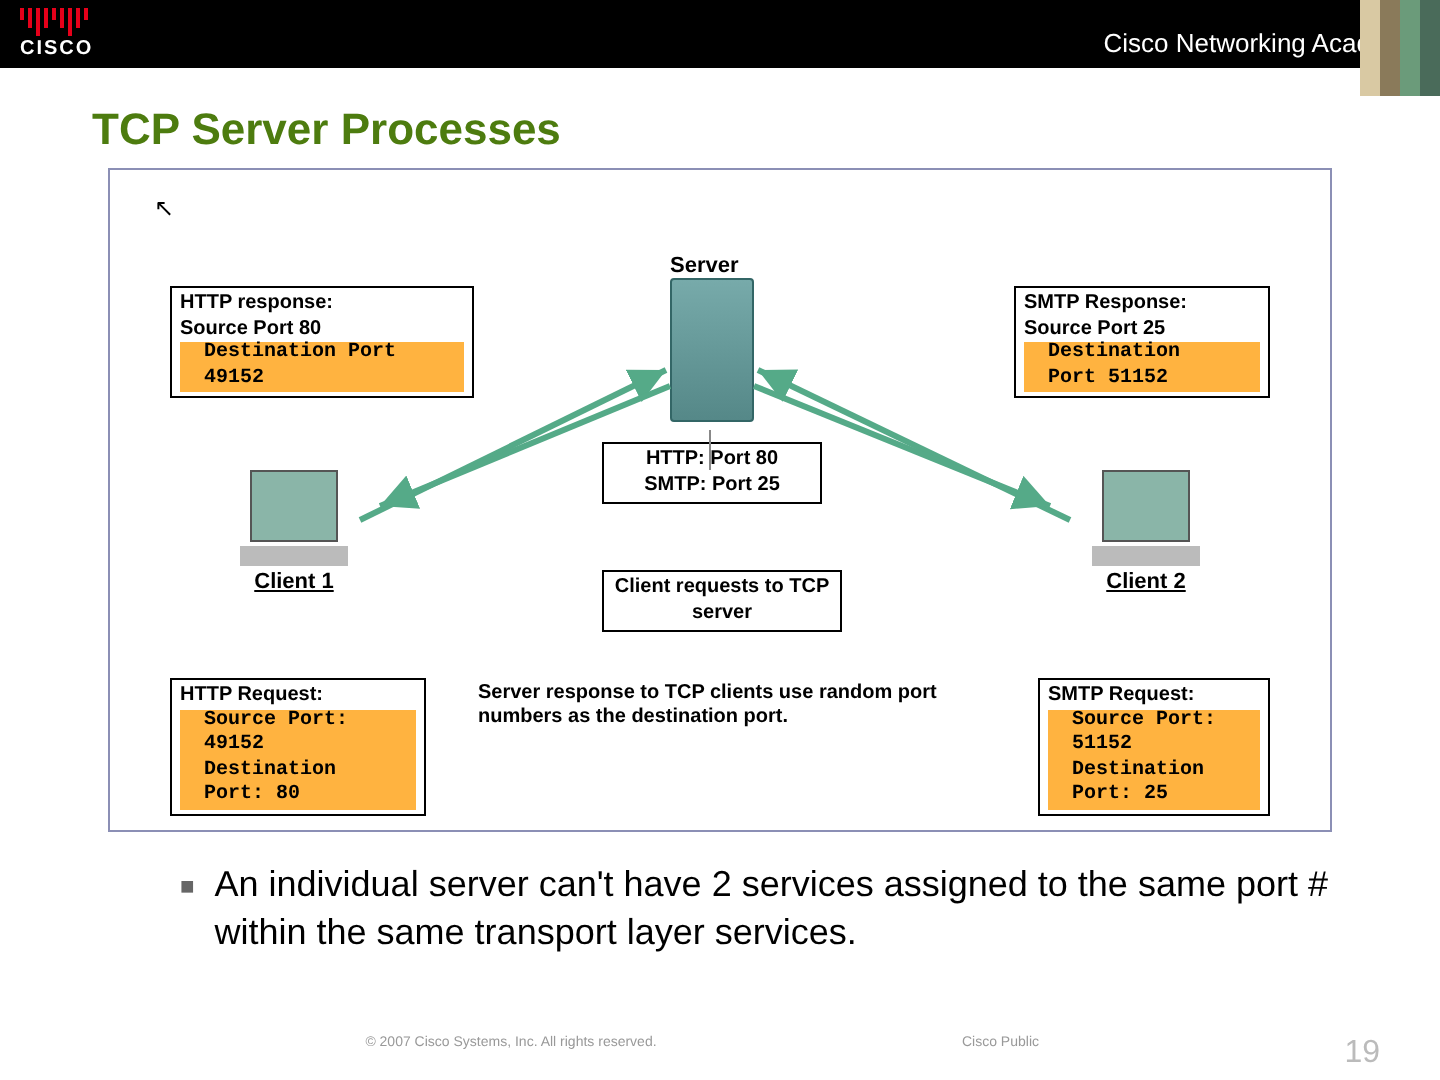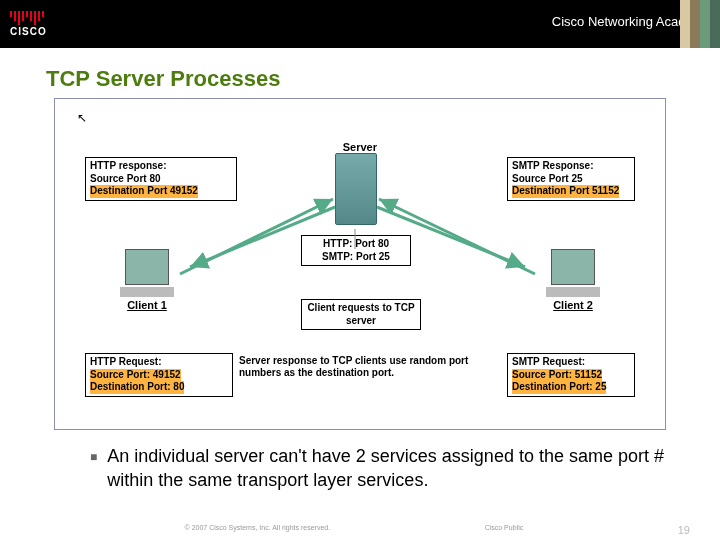--- a/index.html
+++ b/index.html
@@ -1,62 +1,62 @@
 <!DOCTYPE html>
 <html><head>
 <meta charset="utf-8">
 <style>
   * { margin: 0; padding: 0; box-sizing: border-box; }
   body { width: 720px; height: 540px; font-family: Arial, sans-serif; background: #fff; position: relative; overflow: hidden; }
   
-  .header { height: 48px; background: #000; position: relative; display: flex; align-items: center; }
+  .header { height: 34px; background: #000; position: relative; display: flex; align-items: center; }
   .logo { margin-left: 10px; color: #fff; font-size: 10px; font-weight: bold; letter-spacing: 1px; display: flex; flex-direction: column; align-items: flex-start; }
   .logo-bars { display: flex; gap: 2px; margin-bottom: 1px; }
   .bar { width: 2px; background: #e6001a; }
   .bar.s { height: 6px; } .bar.m { height: 10px; } .bar.l { height: 14px; }
   .header-colors { position: absolute; right: 0; top: 0; bottom: 0; display: flex; }
   .cb { width: 10px; height: 48px; }
   .c1 { background: #d9c9a3; } .c2 { background: #8a7a5a; } .c3 { background: #6b9b7a; } .c4 { background: #4a6b5a; }
   .academy { position: absolute; right: 10px; top: 14px; color: #fff; font-size: 13px; }
   
   .title { font-size: 22px; font-weight: bold; color: #4d7c0f; margin: 18px 0 6px 46px; }
   
   .diagram { margin: 0 54px; border: 1px solid #8b8fb5; height: 332px; position: relative; font-size: 10px; }
   .cursor { position: absolute; left: 22px; top: 12px; font-size: 12px; }
   .d-title { text-align: center; font-weight: bold; font-size: 12px; margin-top: 6px; }
   
   .box { border: 1px solid #000; background: #fff; padding: 2px 4px; position: absolute; line-height: 1.25; font-size: 10px; }
-  .box .hl { background: #ffb340; display: inline-block; padding: 0 0; }
+  .box .hl { background: #ffb340; display: inline-block; padding: 0 12px; font-family: Liberation Mono, monospace; }
   
   .box.resp1 { left: 30px; top: 58px; width: 152px; }
   .box.resp2 { right: 30px; top: 58px; width: 128px; }
-  .box.req1 { left: 30px; top: 254px; width: 148px; }
-  .box.req2 { right: 30px; top: 254px; width: 128px; }
+  .box.req1 { left: 30px; top: 254px; width: 128px; }
+  .box.req2 { right: 30px; top: 254px; width: 116px; }
   .box.ports { left: 246px; top: 136px; width: 110px; text-align: center; }
   .box.creq { left: 246px; top: 200px; width: 120px; text-align: center; font-weight: bold; }
   
   .server { position: absolute; left: 280px; top: 42px; width: 42px; }
   .server-box { width: 42px; height: 72px; background: linear-gradient(#7aa,#588); border: 1px solid #366; border-radius: 2px; }
-  .server-lbl { text-align: right; font-weight: bold; font-size: 11px; }
+  .server-lbl { text-align: left; font-weight: bold; font-size: 11px; }
   
   .client { position: absolute; width: 60px; }
   .c-left { left: 62px; top: 150px; } .c-right { right: 62px; top: 150px; }
   .monitor { width: 44px; height: 36px; background: #8ab5a8; border: 1px solid #555; margin: 0 auto; }
   .base { width: 54px; height: 10px; background: #bbb; margin: 2px auto 0; }
   .client-lbl { text-align: center; font-weight: bold; font-size: 11px; margin-top: 2px; text-decoration: underline; }
   
   .dest-note { position: absolute; left: 184px; top: 256px; width: 236px; font-weight: bold; font-size: 10px; line-height: 1.2; }
   
   svg.arrows { position: absolute; left: 0; top: 0; width: 100%; height: 100%; pointer-events: none; }
   
   .bullet { margin: 14px 0 0 90px; padding-right: 40px; font-size: 18px; line-height: 1.35; display: flex; }
   .bullet .sq { color: #666; margin-right: 10px; font-size: 12px; margin-top: 5px; }
   
   .footer { position: absolute; bottom: 4px; left: 0; right: 0; display: flex; justify-content: space-between; font-size: 7px; color: #999; padding: 0 30px; }
-  .pagenum { color: #bbb; font-size: 11px; }
+  .pagenum { color: #bbb; font-size: 16px; }
 </style>
 </head>
 <body>
 
 <div class="header">
   <div class="logo">
     <div class="logo-bars">
       <div class="bar s"></div>
         <div class="bar m"></div>
         <div class="bar l"></div>

